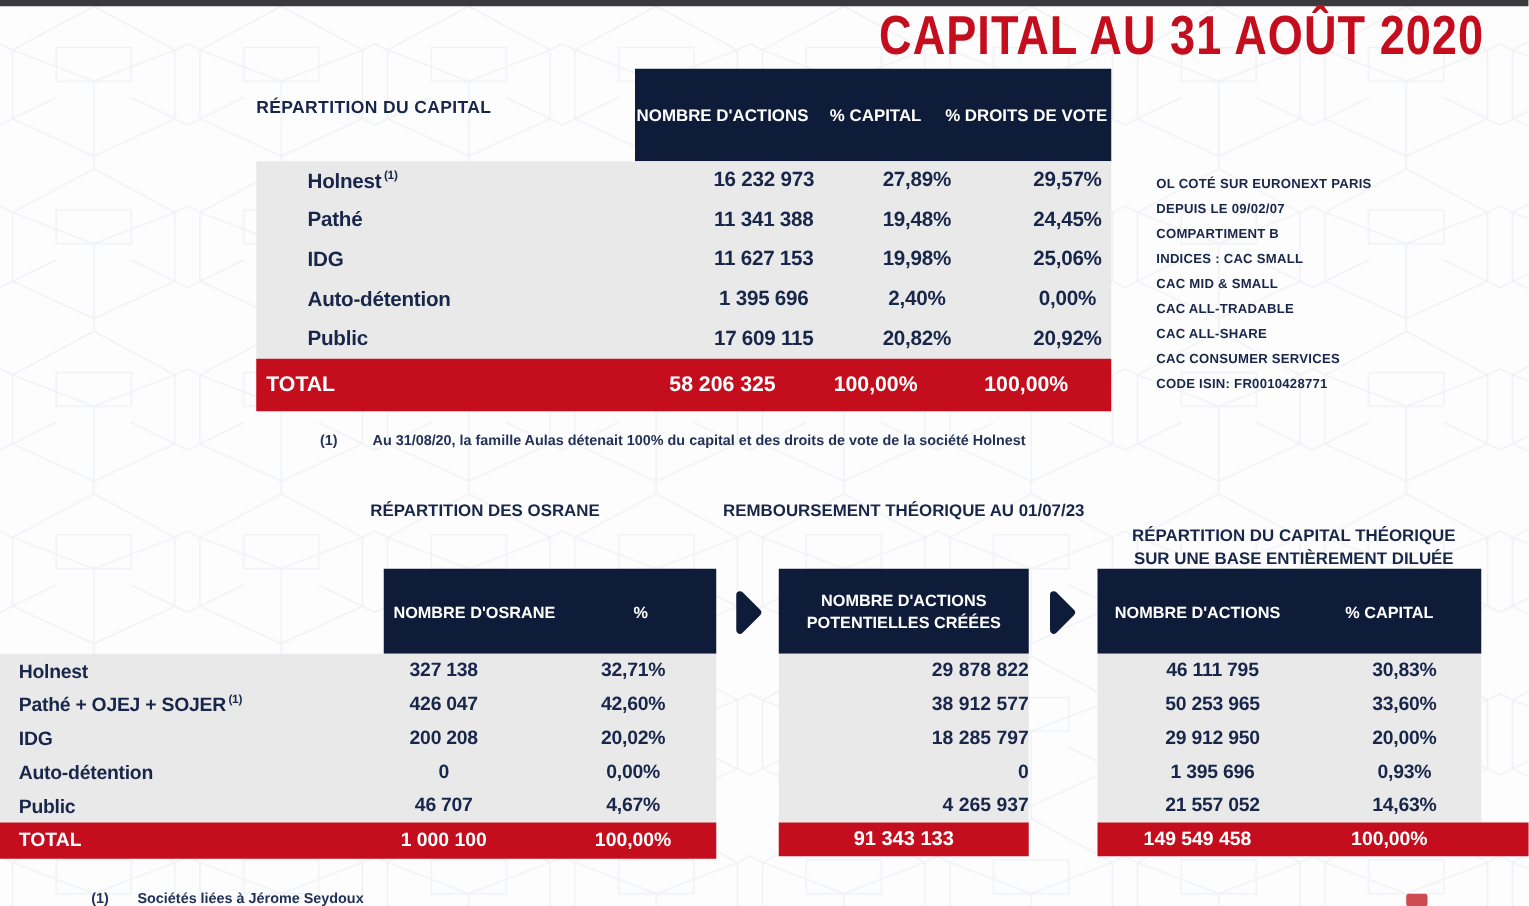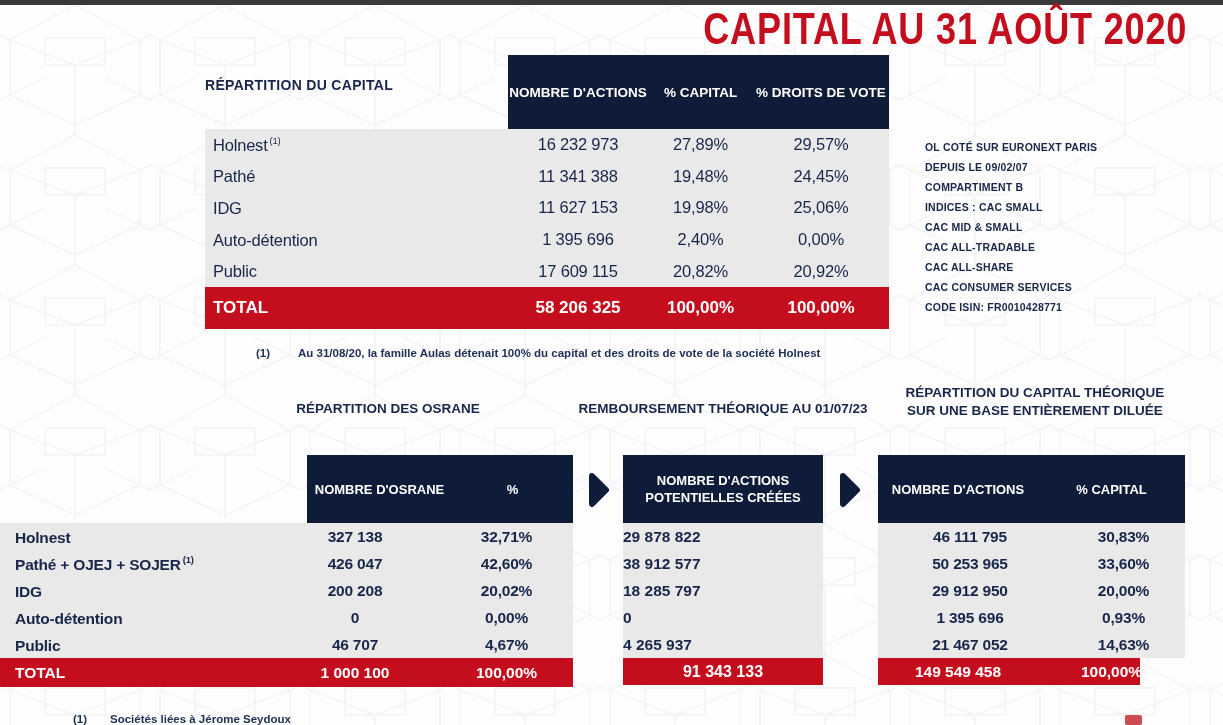--- a/index.html
+++ b/index.html
@@ -24,71 +24,71 @@
   .gray-body { background:var(--gray,#e9e9ea); }
   .red-bar { background:var(--red,#c40e1d); color:#fff; font-weight:bold; }
 
   #cap-caption { left:205px; top:77px; font-size:14px; font-weight:bold; letter-spacing:.3px; }
 
   #cap-header { left:508px; top:55px; width:381px; height:74px;
     display:grid; grid-template-columns:140px 105px 136px; align-items:center; font-size:13.5px; }
 
   #cap-body { left:205px; top:129px; width:684px; height:158px; display:grid; grid-auto-rows:31.6px; }
   .cap-row { display:grid; grid-template-columns:303px 140px 105px 136px; align-items:center;
-    font-size:16.5px; font-weight:normal; color:var(--text,#182649); letter-spacing:-.2px; }
+    font-size:16.5px; font-weight:bold; color:var(--text,#182649); letter-spacing:-.2px;padding-left:33px; }
   .cap-row .label { padding-left:8px; }
   .num { text-align:center; }
 
   #cap-total { left:205px; top:287px; width:684px; height:42px;
     display:grid; grid-template-columns:303px 140px 105px 136px; align-items:center; font-size:17px; }
   #cap-total .label { padding-left:8px; }
 
   sup.fn { font-size:9.5px; vertical-align:7px; margin-left:2px; }
 
   .footnote { font-size:11.5px; font-weight:600; color:#223257;padding-left:48px; }
   #footnote1 { left:208px; top:347px; }
   #footnote1 .marker { display:inline-block; width:42px; }
   #footnote2 { left:25px; top:669px;margin-top:44px; }
   #footnote2 .marker { display:inline-block; width:37px; }
 
   #listing { left:925px; top:137px; font-size:10.5px; font-weight:bold; line-height:20px; letter-spacing:.2px; }
 
   .sec-title { font-size:13.5px; font-weight:bold; white-space:nowrap; transform:translateX(-50%); }
   #osrane-title { left:388px; top:401px; }
   #reimb-title { left:723px; top:401px; }
-  #diluted-title { left:1035px; top:384px; text-align:center; line-height:18px; }
+  #diluted-title { left:1035px; top:420px; text-align:center; line-height:18px; }
 
   #osr-header { left:307px; top:455px; width:266px; height:68px;
     display:grid; grid-template-columns:145px 121px; align-items:center; font-size:13px; }
   #reimb-header { left:623px; top:455px; width:200px; height:68px;
     display:flex; flex-direction:column; justify-content:center; line-height:17px; font-size:13px; }
   #dil-header { left:878px; top:455px; width:307px; height:68px;
     display:grid; grid-template-columns:160px 147px; align-items:center; font-size:13px; }
 
   .arrow { width:22px; height:36px; }
   #arrow1 { left:588px; top:472px; }
   #arrow2 { left:839px; top:472px; }
 
   #osr-body { left:0; top:523px; width:573px; height:135px; display:grid; grid-auto-rows:27px; }
   .osr-row { display:grid; grid-template-columns:270px 170px 133px; align-items:center;
     font-size:15.5px; font-weight:bold; color:var(--text,#182649); letter-spacing:-.2px; }
   .osr-row .label { padding-left:15px; }
 
   #reimb-body { left:623px; top:523px; width:200px; height:135px; display:grid; grid-auto-rows:27px; }
-  #reimb-body .val { text-align:left; line-height:27px; font-size:15.5px; font-weight:bold; color:var(--text,#182649); }
+  #reimb-body .val { text-align:right; line-height:27px; font-size:15.5px; font-weight:bold; color:var(--text,#182649); }
 
   #dil-body { left:878px; top:523px; width:307px; height:135px; display:grid; grid-auto-rows:27px;padding-left:12px; }
   .dil-row { display:grid; grid-template-columns:160px 147px; align-items:center;
     font-size:15.5px; font-weight:bold; color:var(--text,#182649); letter-spacing:-.2px; }
 
   #osr-total { left:0; top:658px; width:573px; height:29px;
     display:grid; grid-template-columns:270px 170px 133px; align-items:center; font-size:15.5px; }
   #osr-total .label { padding-left:15px; }
   #reimb-total { left:623px; top:658px; width:200px; height:27px; text-align:center; line-height:27px; font-size:16px; }
-  #dil-total { left:878px; top:658px; width:262px; height:27px;
+  #dil-total { left:878px; top:658px; width:346px; height:27px;
     display:grid; grid-template-columns:160px 147px; align-items:center; font-size:15.5px; }
 
   #corner-logo { left:1125px; top:715px; width:17px; height:10px; background:#cf4b52; border-radius:2px; }
 </style>
 </head>
 <body>
 
 <div class="page">
 
   <svg class="bg" width="1223" height="725" xmlns="http://www.w3.org/2000/svg">
@@ -263,21 +263,21 @@
     </div>
     <div class="dil-row">
       <div class="num">29 912 950</div>
       <div class="num">20,00%</div>
     </div>
     <div class="dil-row">
       <div class="num">1 395 696</div>
       <div class="num">0,93%</div>
     </div>
     <div class="dil-row">
-      <div class="num">21 467 052</div>
+      <div class="num">21 557 052</div>
       <div class="num">14,63%</div>
     </div>
   </div>
 
   <div id="dil-total" class="abs red-bar">
     <div class="num">149 549 458</div>
     <div class="num">100,00%</div>
   </div>
 
   <div id="footnote2" class="abs footnote">

